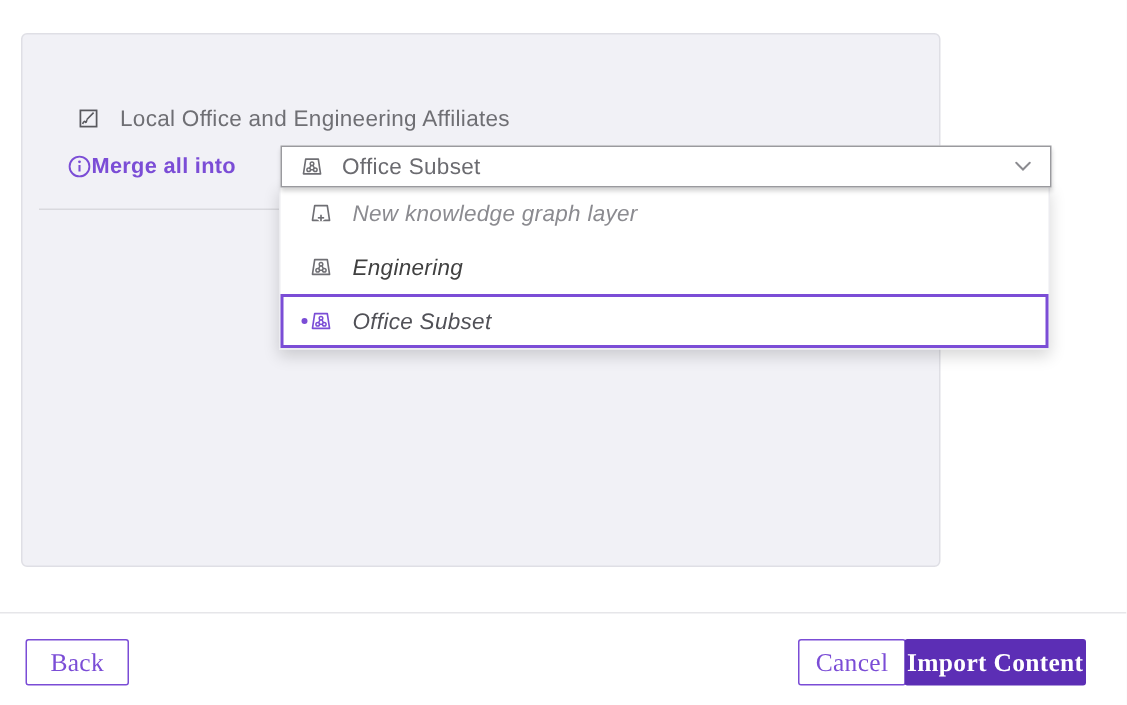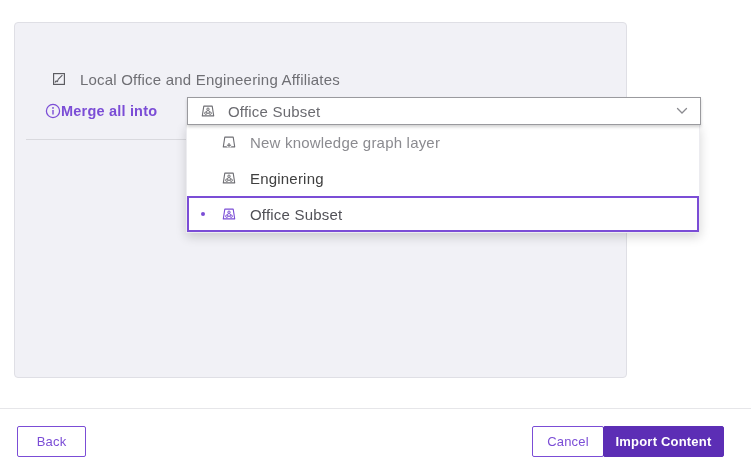--- a/index.html
+++ b/index.html
@@ -25,39 +25,39 @@
   
   .select{position:absolute;left:172px;top:74px;width:514px;height:28px;background:#ffffff;
     border:1px solid #9a9a9e;display:flex;align-items:center;padding:0 12px;gap:12px;
     box-shadow:0 2px 3px rgba(0,0,0,.18);z-index:5;cursor:pointer;}
   .select .val{font-size:15px;color:#6b6b70;flex:1;letter-spacing:.2px;}
 
   
   .listbox{position:absolute;left:186px;top:124px;width:514px;background:#ffffff;z-index:4;
     box-shadow:0 4px 10px rgba(0,0,0,.16);border:1px solid #ececf0;border-top:none;}
   .option{position:relative;height:36px;display:flex;align-items:center;gap:13px;
-    padding-left:32px;border:2px solid transparent;cursor:pointer;}
+    padding-left:17px;border:2px solid transparent;cursor:pointer;font-style:italic;}
   .option .olbl{font-size:15px;letter-spacing:.2px;}
   .option.o1 .olbl{color:#8b8b90;}
   .option.o2 .olbl{color:#404040;}
   .option.selected{border-color:var(--accent);}
   .option.selected .olbl{color:#515157;}
   .bullet{position:absolute;left:12px;top:50%;margin-top:-2px;width:4px;height:4px;
     border-radius:50%;background:var(--accent);}
 
   .icon{flex:0 0 auto;display:inline-flex;align-items:center;justify-content:center;}
   .gray-ic{color:#59595e;}
   .opt-ic{color:#6f6f74;}
   .purple-ic{color:var(--accent);}
 
   
   .footer-divider{position:absolute;left:0;top:408px;width:751px;height:1px;background:#e6e6e9;}
-  .btn{position:absolute;top:426px;height:31px;font-size:13px;border-radius:2px;
+  .btn{position:absolute;top:426px;height:31px;font-size:17px;border-radius:2px;
     display:flex;align-items:center;justify-content:center;cursor:pointer;
-    font-family:Liberation Sans, sans-serif;letter-spacing:.2px;}
+    font-family:Liberation Serif, serif;letter-spacing:.2px;}
   .btn.ghost{background:#ffffff;border:1px solid var(--accent);color:var(--accent);}
   .btn.primary{background:var(--accent-dark);border:1px solid var(--accent-dark);
     color:#ffffff;font-weight:700;}
   .btn-back{left:17px;width:69px;}
   .btn-cancel{left:532px;width:72px;}
   .btn-import{left:603px;width:121px;}
 </style>
 </head>
 <body>
 

